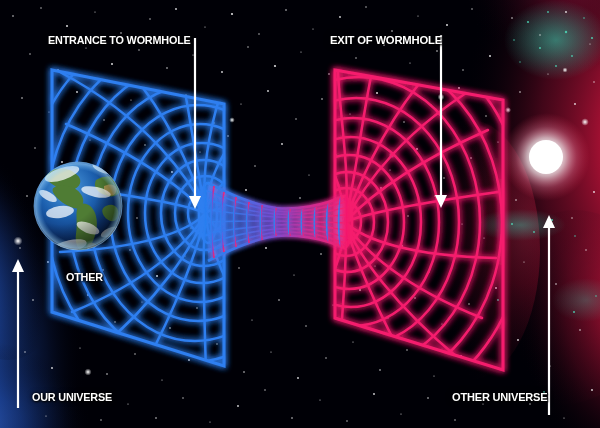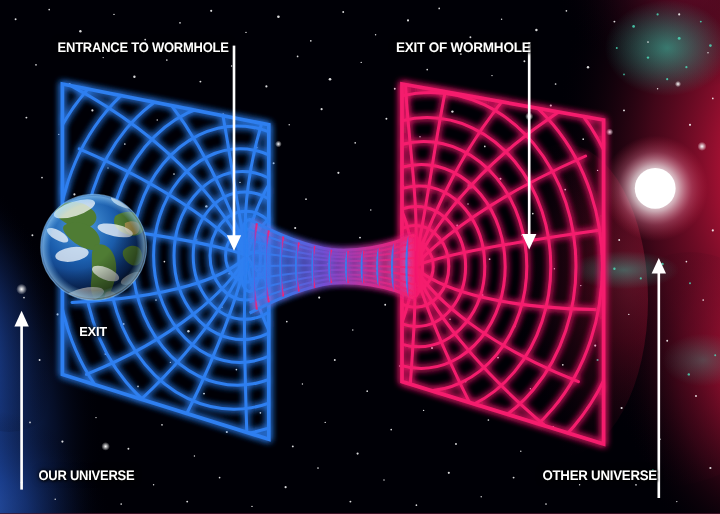--- a/index.html
+++ b/index.html
@@ -6,21 +6,21 @@
   html,body{margin:0;padding:0;background:#000;}
   body{
     font-family:"Liberation Sans", sans-serif;
     -webkit-font-smoothing:antialiased;
   }
   #stage{
     position:relative;
     width:600px;
     height:428px;
     overflow:hidden;
-    background:#ec4899;
+    background:#8b5cf6;
   }
   #stage svg.layer{
     position:absolute;
     left:0; top:0;
     width:600px; height:428px;
     display:block;
   }
   .labels{
     position:absolute; left:0; top:0;
     width:600px; height:428px;
@@ -586,18 +586,18 @@
       <g>
         <line x1="549" y1="415" x2="549" y2="224"></line>
         <polygon points="549,215 543,228 555,228" stroke="none"></polygon>
       </g>
     </g>
   </svg>
 
   <div class="labels">
     <div class="lbl lbl-entrance">ENTRANCE TO WORMHOLE</div>
     <div class="lbl lbl-exit">EXIT OF WORMHOLE</div>
-    <div class="lbl lbl-earth">EXIT</div>
+    <div class="lbl lbl-earth">OTHER</div>
     <div class="lbl lbl-our">OUR UNIVERSE</div>
     <div class="lbl lbl-other">OTHER UNIVERSE</div>
   </div>
 
 </div>
 
 </body></html>

